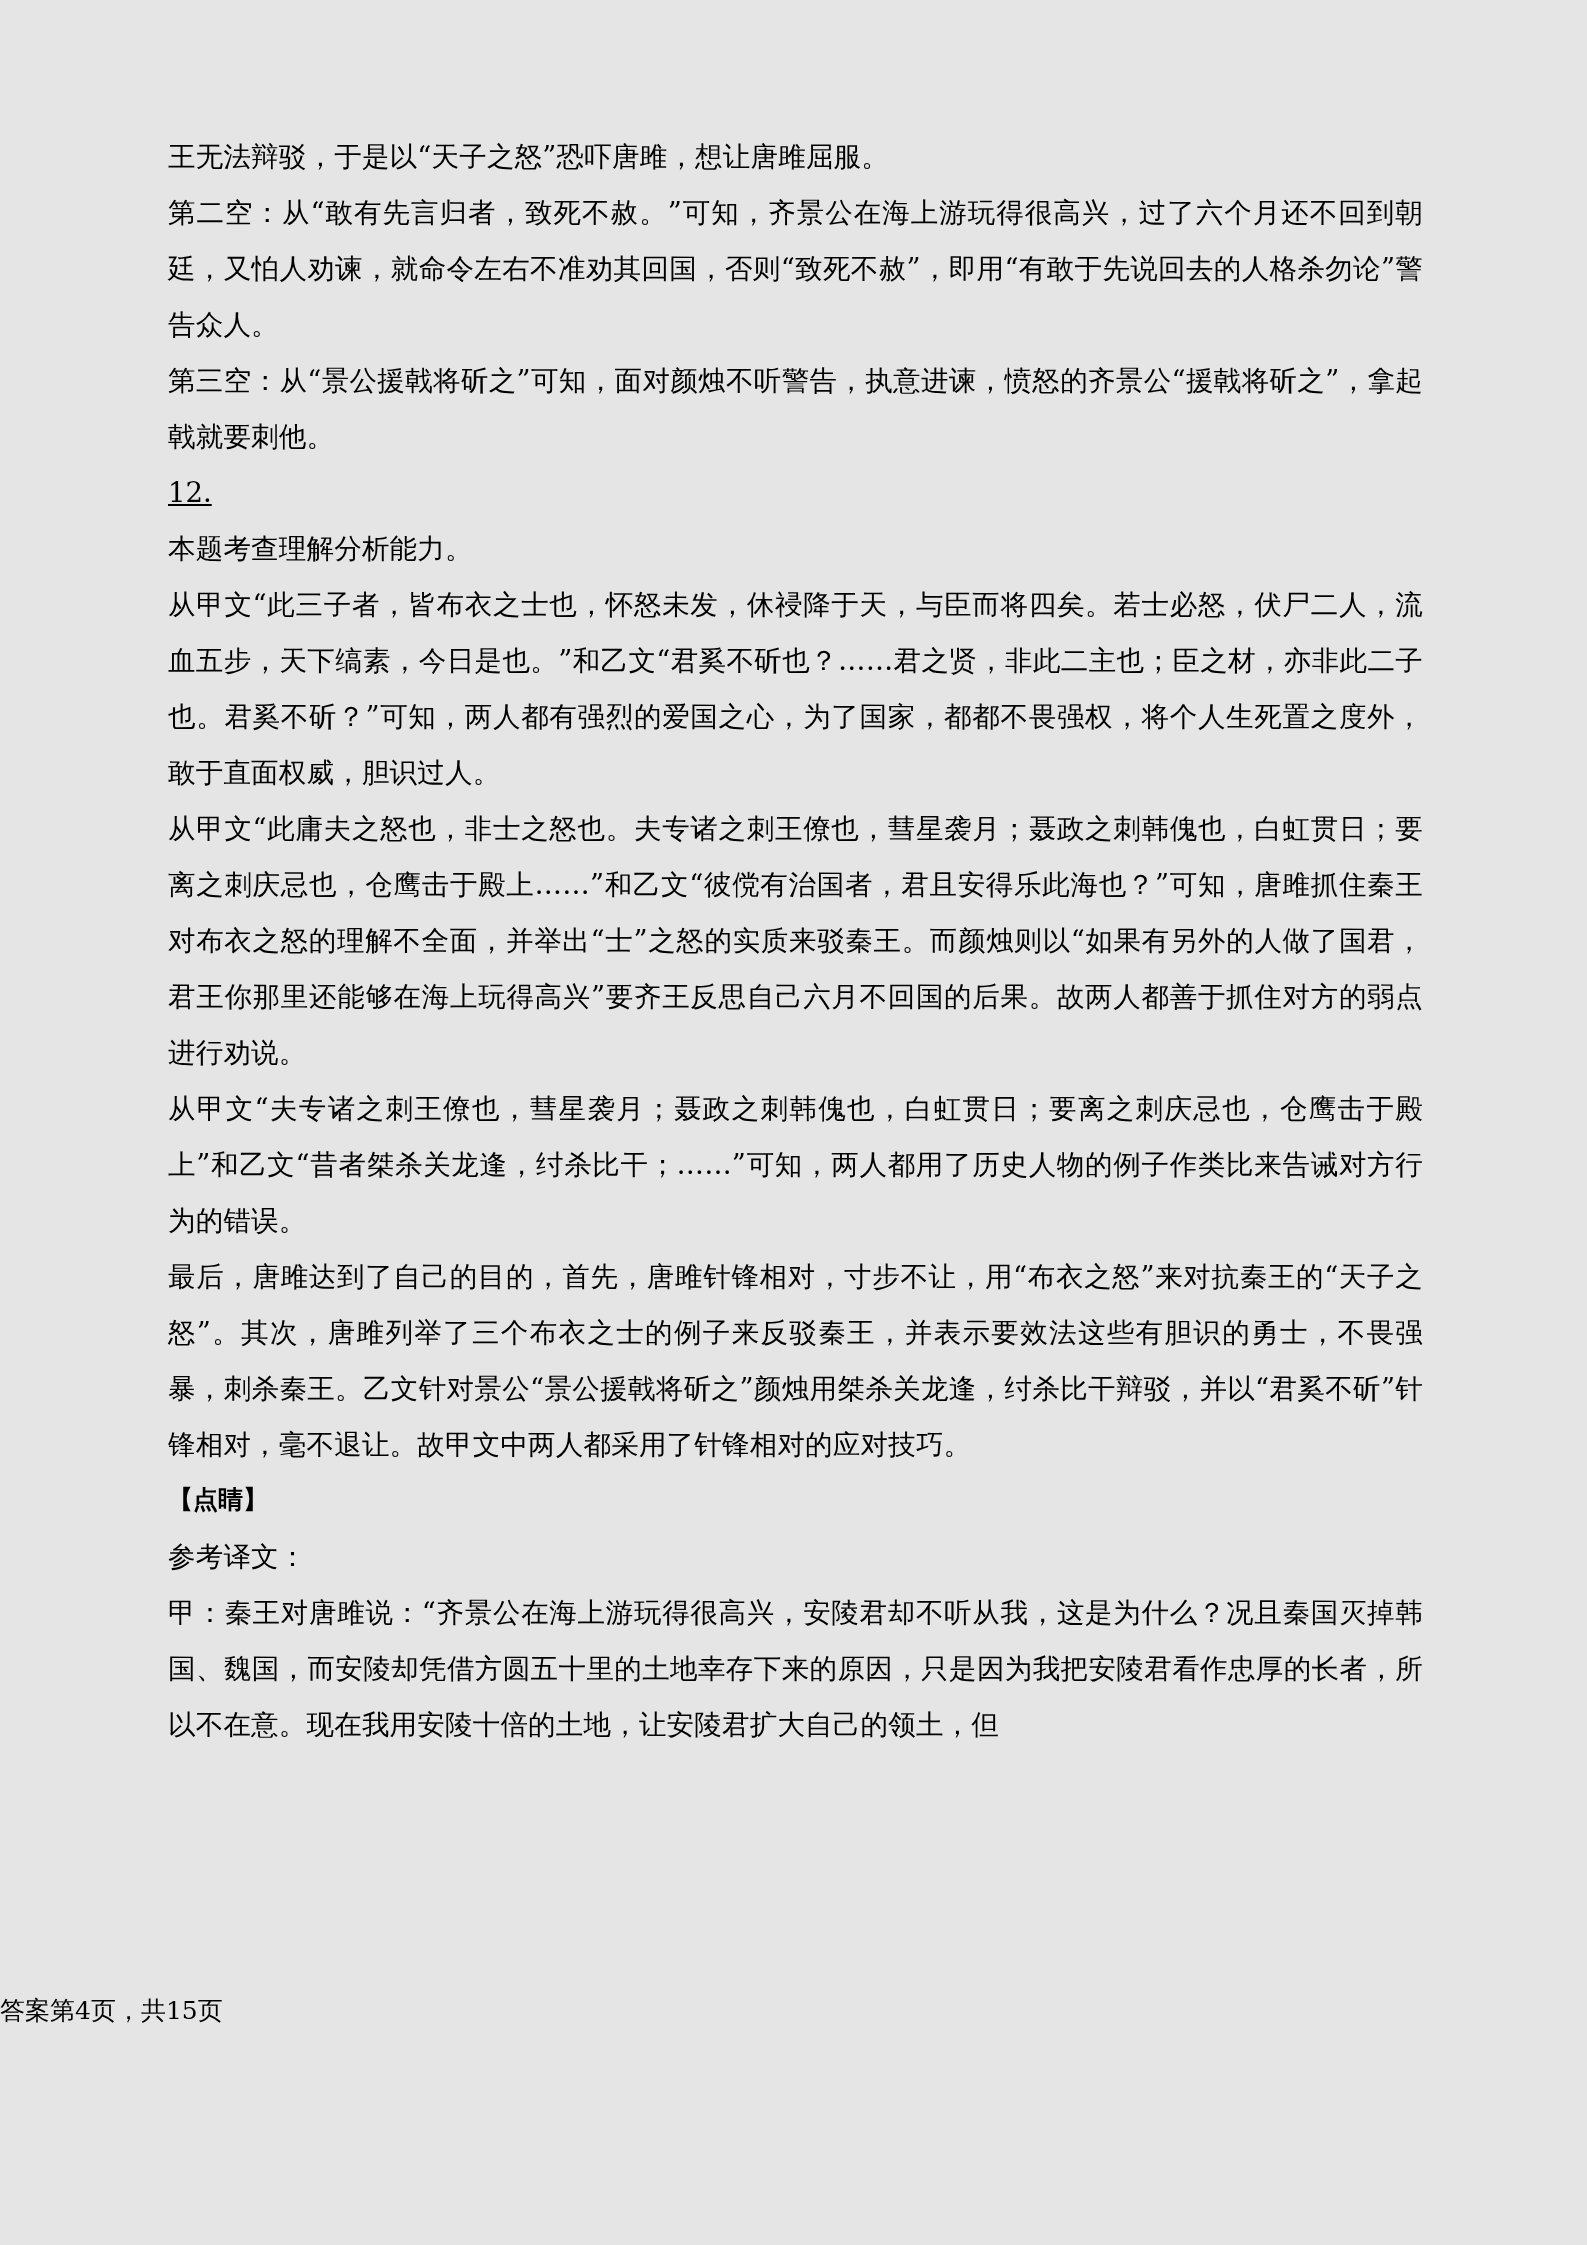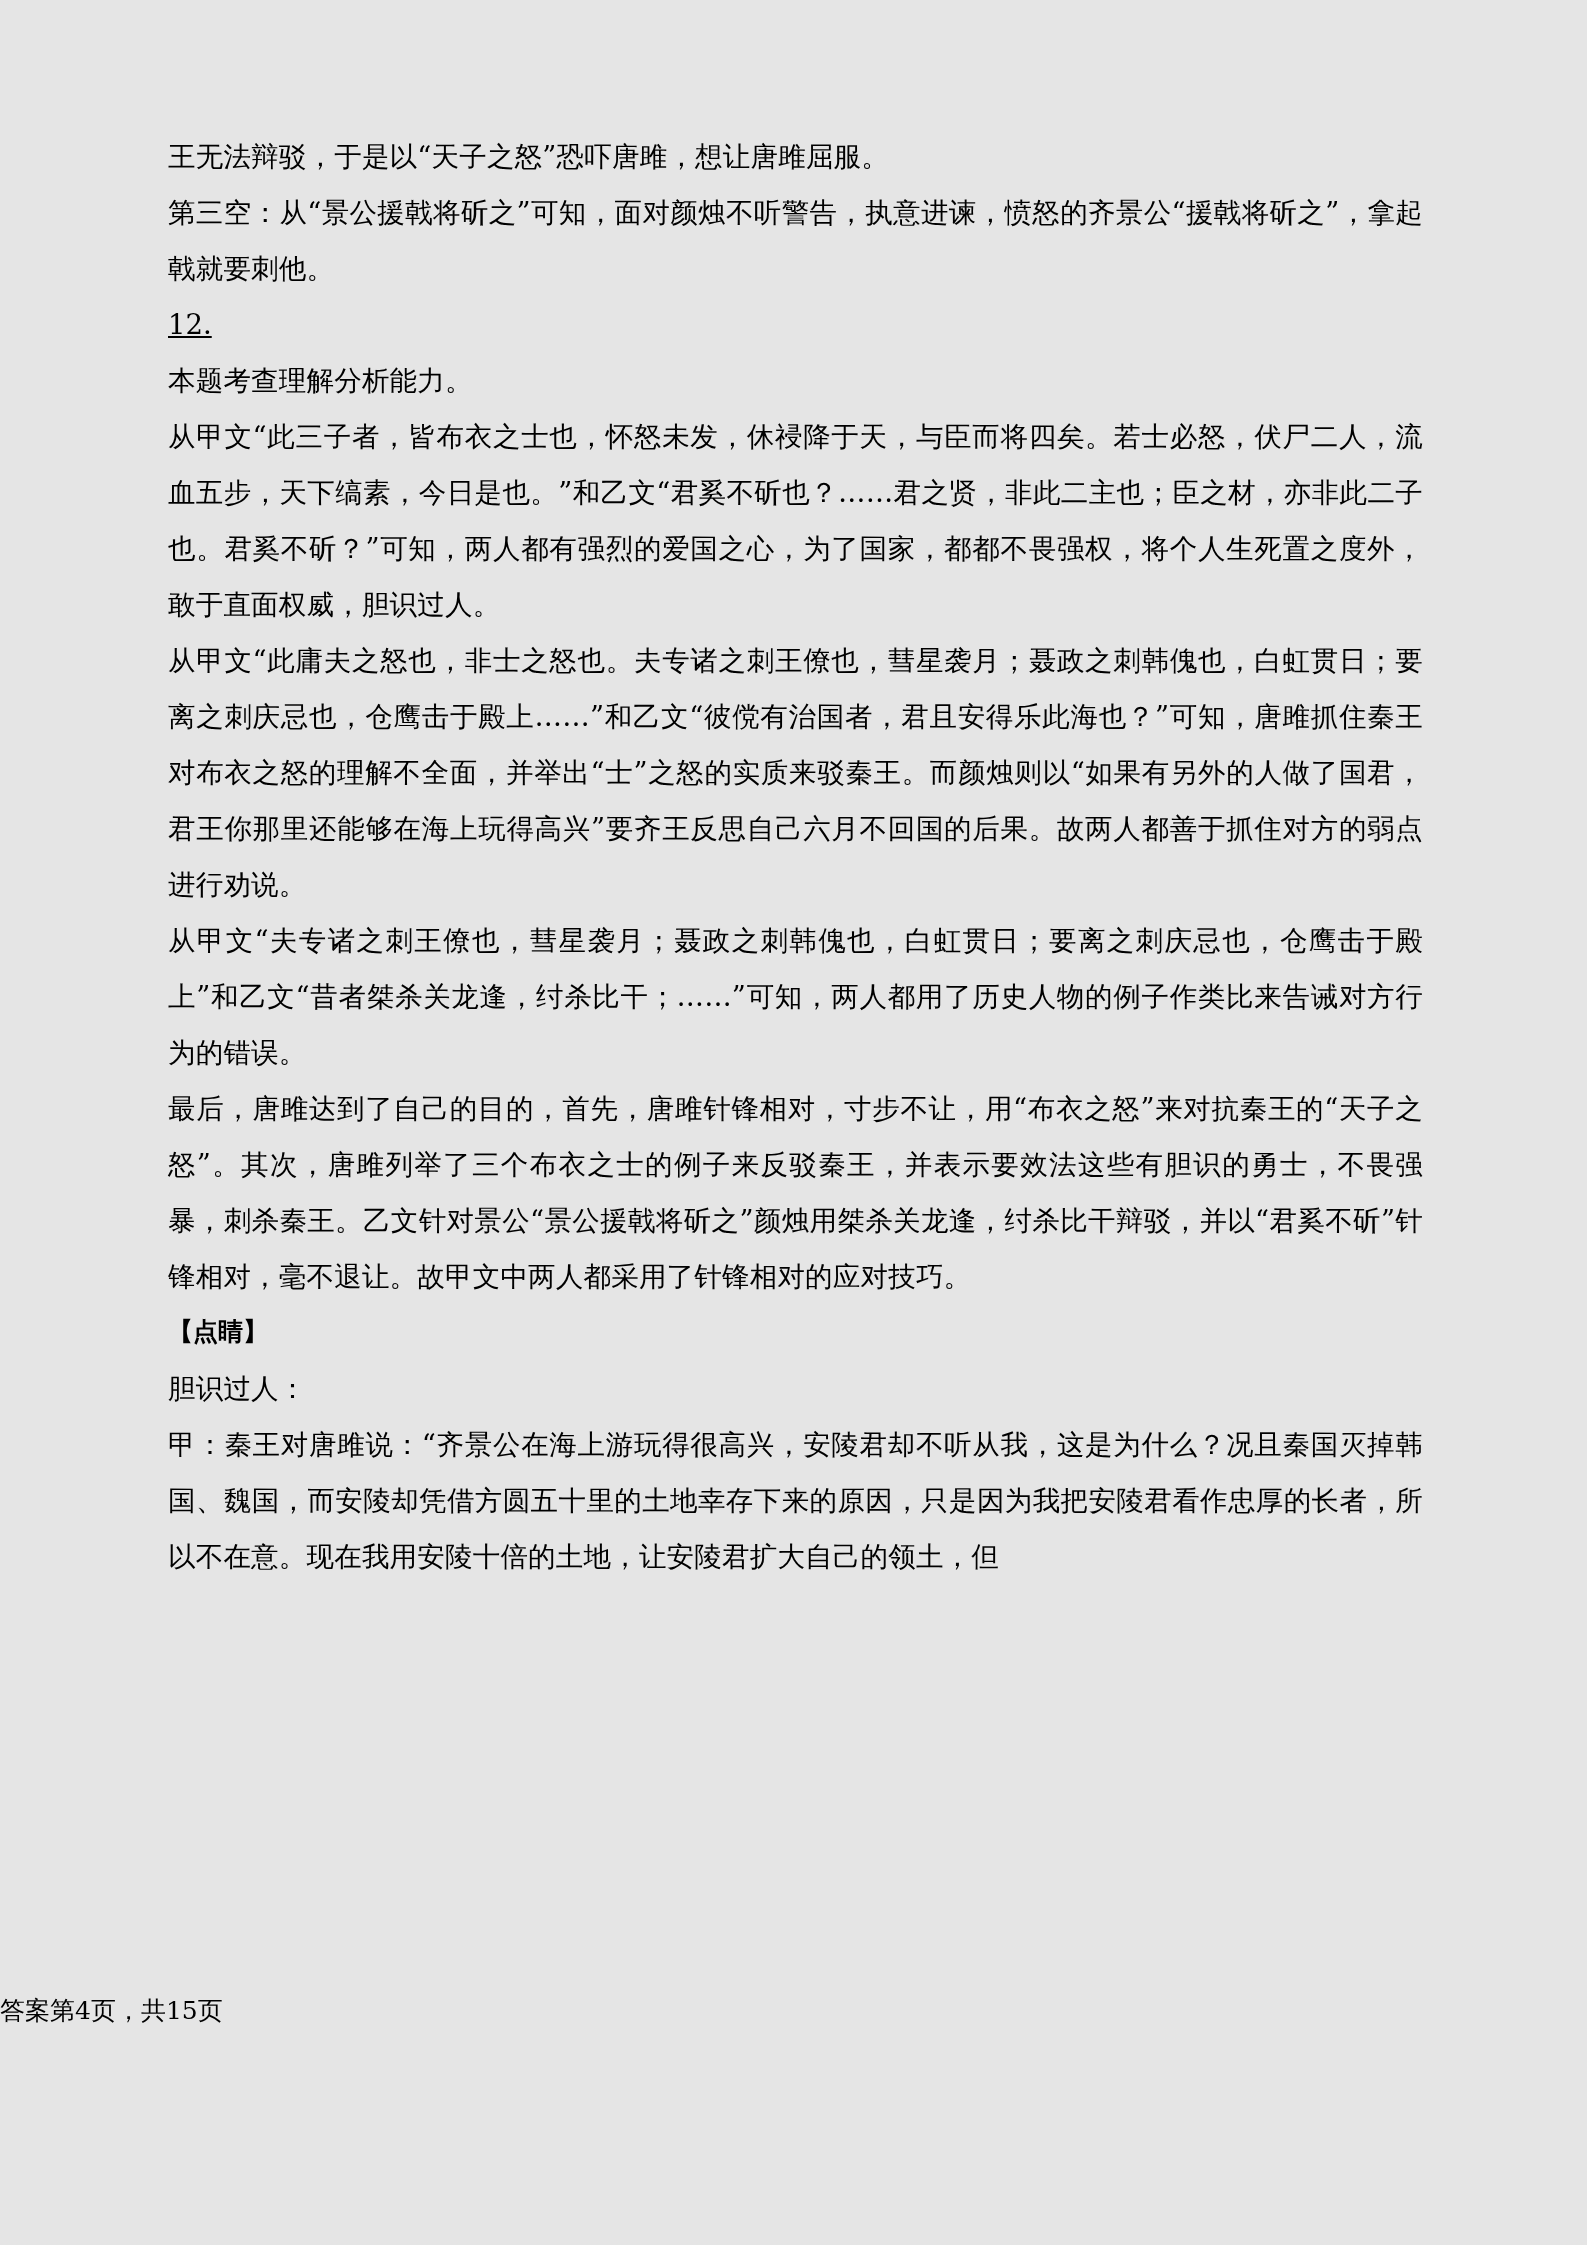--- a/index.html
+++ b/index.html
@@ -59,38 +59,39 @@
 </style>
 </head>
 <body>
 
 <div class="page">
 
   <div class="content">
 
     <p class="para">王无法辩驳，于是以“天子之怒”恐吓唐雎，想让唐雎屈服。</p>
 
+    <p class="para">第二空：从“敢有先言归者，致死不赦。”可知，齐景公在海上游玩得很高兴，过了六个月还不回到朝廷，又怕人劝谏，就命令左右不准劝其回国，否则“致死不赦”，即用“有敢于先说回去的人格杀勿论”警告众人。</p>
 
     <p class="para">第三空：从“景公援戟将斫之”可知，面对颜烛不听警告，执意进谏，愤怒的齐景公“援戟将斫之”，拿起戟就要刺他。</p>
 
     <p class="para-num">12.</p>
 
     <p class="para">本题考查理解分析能力。</p>
 
     <p class="para">从甲文“此三子者，皆布衣之士也，怀怒未发，休祲降于天，与臣而将四矣。若士必怒，伏尸二人，流血五步，天下缟素，今日是也。”和乙文“君奚不斫也？……君之贤，非此二主也；臣之材，亦非此二子也。君奚不斫？”可知，两人都有强烈的爱国之心，为了国家，都都不畏强权，将个人生死置之度外，敢于直面权威，胆识过人。</p>
 
     <p class="para">从甲文“此庸夫之怒也，非士之怒也。夫专诸之刺王僚也，彗星袭月；聂政之刺韩傀也，白虹贯日；要离之刺庆忌也，仓鹰击于殿上……”和乙文“彼傥有治国者，君且安得乐此海也？”可知，唐雎抓住秦王对布衣之怒的理解不全面，并举出“士”之怒的实质来驳秦王。而颜烛则以“如果有另外的人做了国君，君王你那里还能够在海上玩得高兴”要齐王反思自己六月不回国的后果。故两人都善于抓住对方的弱点进行劝说。</p>
 
     <p class="para">从甲文“夫专诸之刺王僚也，彗星袭月；聂政之刺韩傀也，白虹贯日；要离之刺庆忌也，仓鹰击于殿上”和乙文“昔者桀杀关龙逢，纣杀比干；……”可知，两人都用了历史人物的例子作类比来告诫对方行为的错误。</p>
 
     <p class="para">最后，唐雎达到了自己的目的，首先，唐雎针锋相对，寸步不让，用“布衣之怒”来对抗秦王的“天子之怒”。其次，唐雎列举了三个布衣之士的例子来反驳秦王，并表示要效法这些有胆识的勇士，不畏强暴，刺杀秦王。乙文针对景公“景公援戟将斫之”颜烛用桀杀关龙逢，纣杀比干辩驳，并以“君奚不斫”针锋相对，毫不退让。故甲文中两人都采用了针锋相对的应对技巧。</p>
 
     <p class="para-bold">【点睛】</p>
 
-    <p class="para">胆识过人：</p>
+    <p class="para">参考译文：</p>
 
     <p class="para">甲：秦王对唐雎说：“齐景公在海上游玩得很高兴，安陵君却不听从我，这是为什么？况且秦国灭掉韩国、魏国，而安陵却凭借方圆五十里的土地幸存下来的原因，只是因为我把安陵君看作忠厚的长者，所以不在意。现在我用安陵十倍的土地，让安陵君扩大自己的领土，但</p>
 
   </div>
 
   <div class="footer">
     <span>答案第4页，共15页</span>
   </div>
 
 </div>

